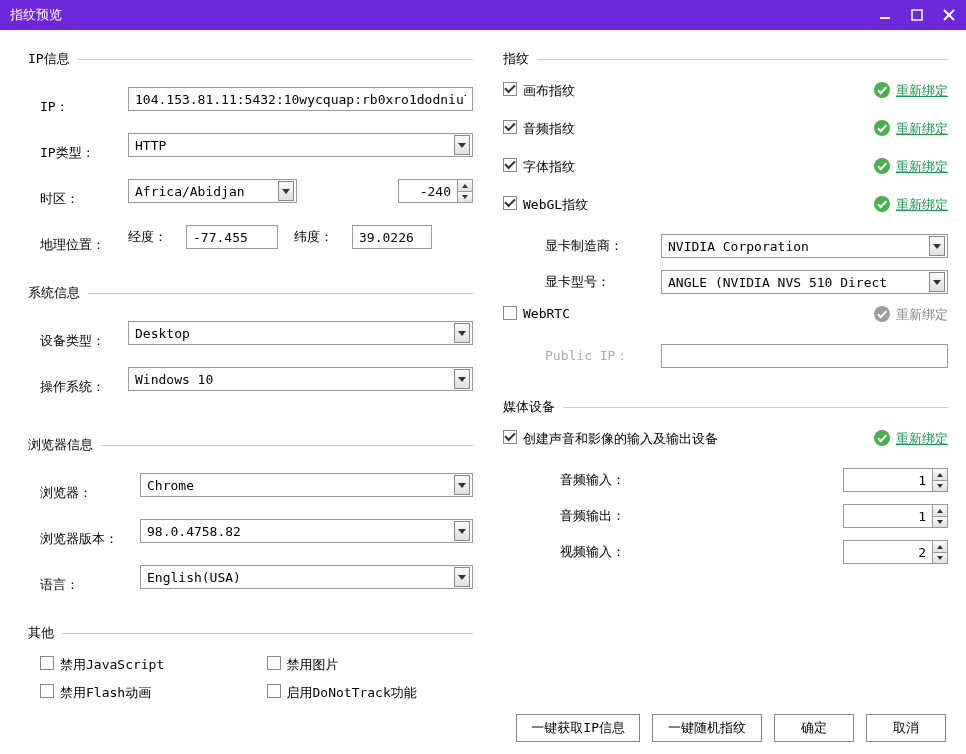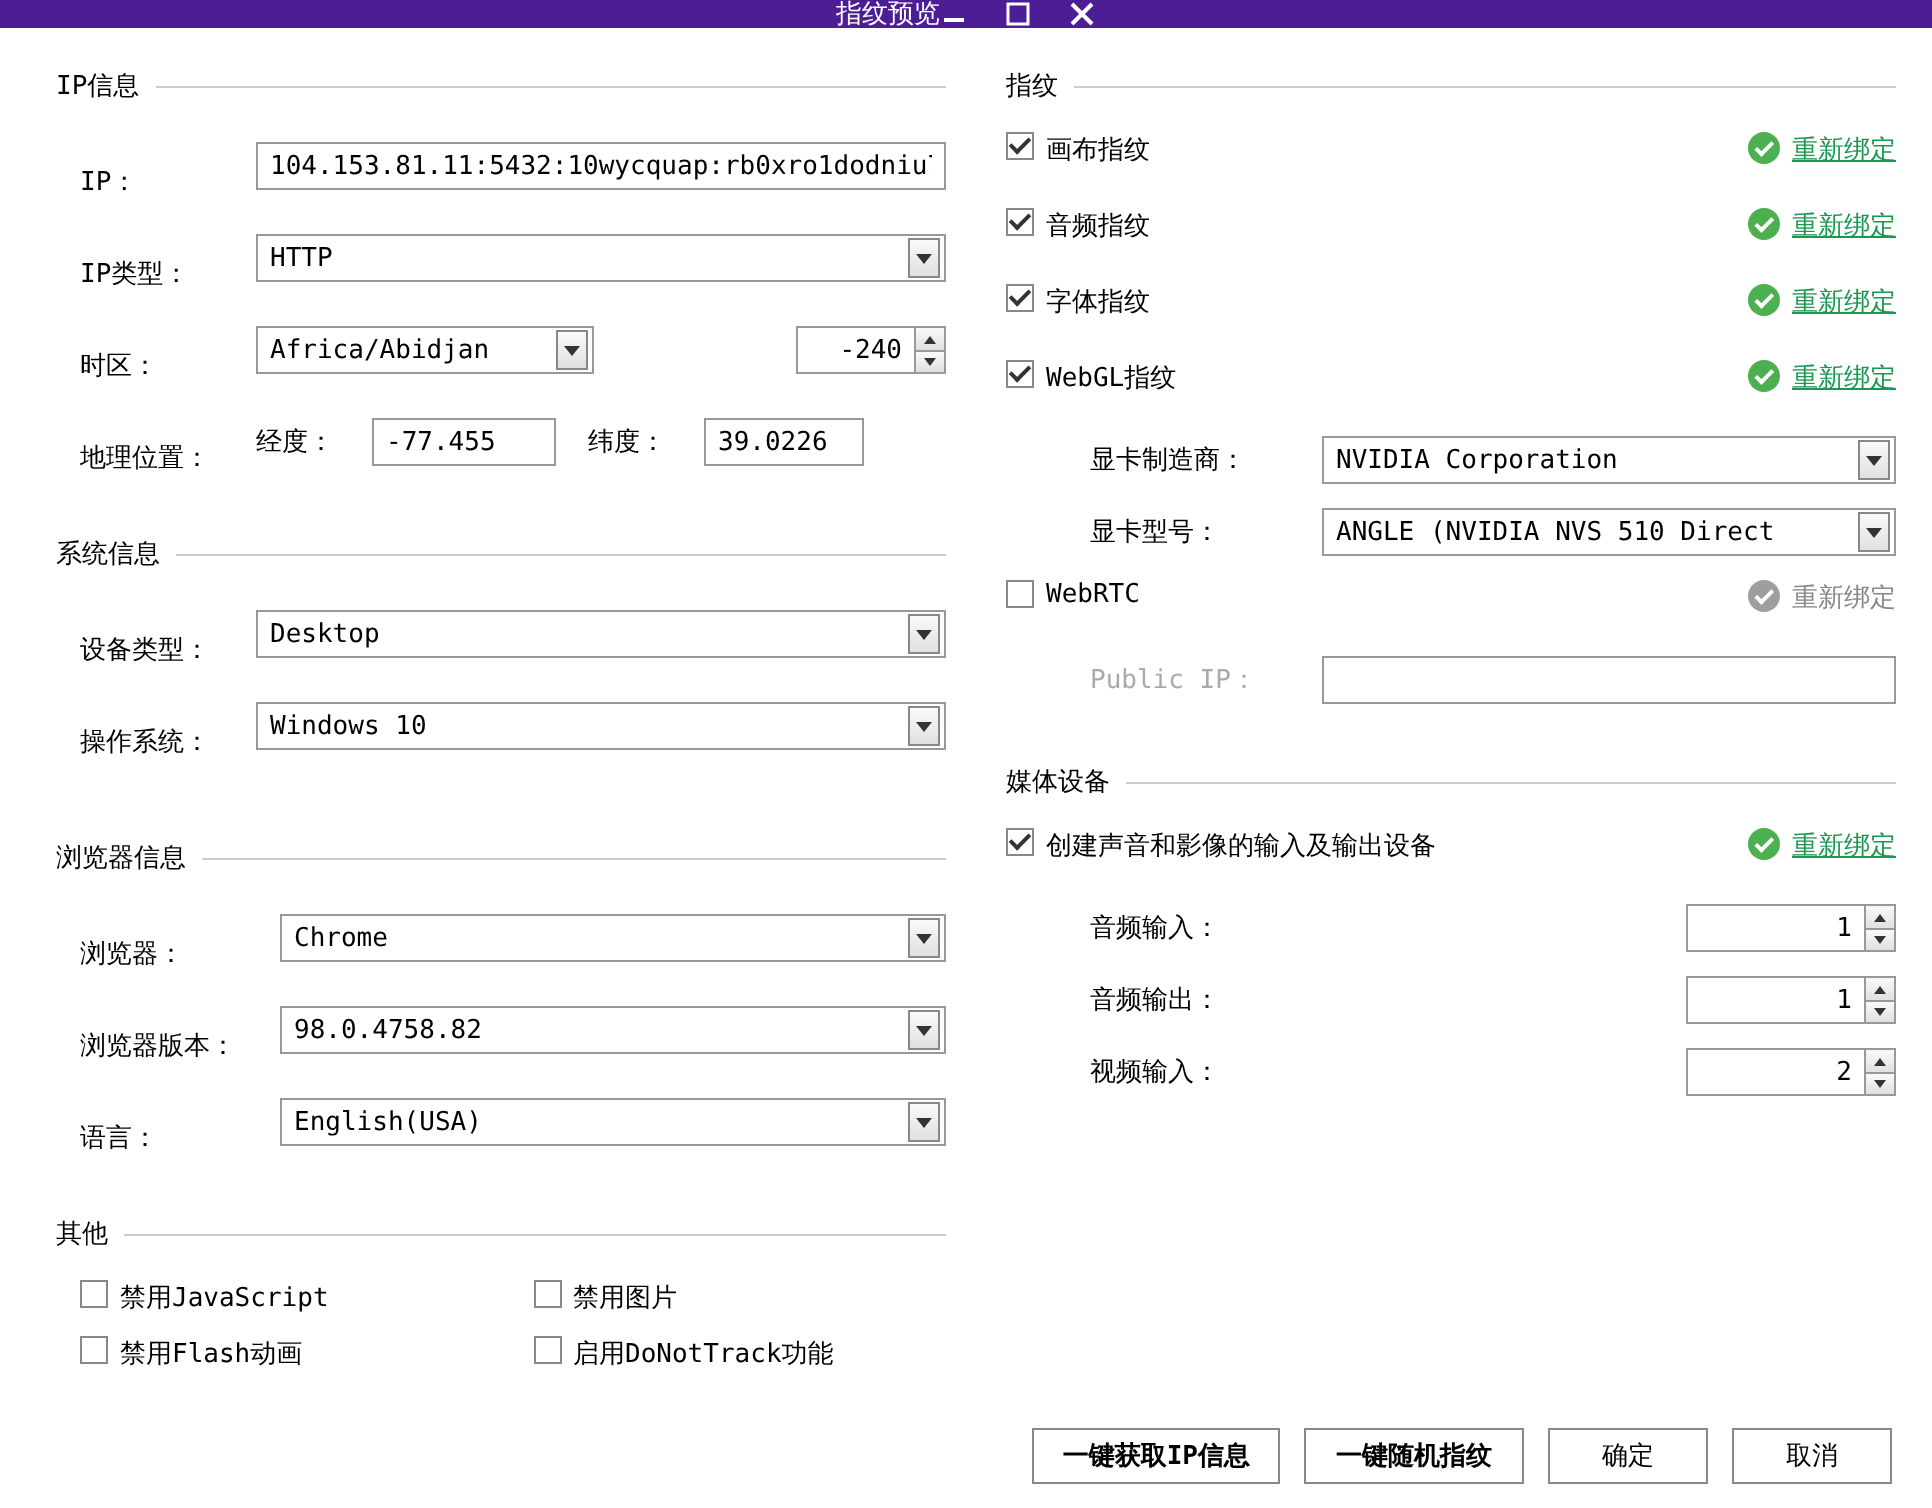--- a/index.html
+++ b/index.html
@@ -5,27 +5,27 @@
 * { box-sizing: border-box; margin: 0; padding: 0; }
 body {
   font-family: "SimSun", "宋体", monospace, sans-serif;
   font-size: 13px;
   background: #fff;
   width: 966px;
   height: 754px;
   overflow: hidden;
 }
 .titlebar {
-  background: #4c1d95;
-  height: 14px;
+  background: #6d28d9;
+  height: 30px;
   color: #fff;
   display: flex;
   align-items: center;
   padding: 0 10px;
-  justify-content: center;
+  justify-content: space-between;
 }
 .titlebar-right { display: flex; gap: 18px; }
 .win-icon { width: 14px; height: 14px; display: inline-flex; align-items: center; justify-content: center; cursor: pointer; }
 .content {
   padding: 20px 18px 10px 28px;
 }
 .columns { display: flex; gap: 30px; }
 .col { flex: 1; min-width: 0; }
 fieldset {
   border: none;
@@ -177,21 +177,21 @@
   padding-left: 42px;
 }
 .sub-label { width: 116px; flex-shrink: 0; }
 .sub-label-gray { color: #aaa; }
 .media-row {
   display: flex;
   align-items: center;
   margin-bottom: 12px;
   padding-left: 42px;
 }
-.media-label { width: 180px; flex-shrink: 0; }
+.media-label { width: 180px; flex-shrink: 0; margin-left: 15px; }
 .other-grid {
   display: grid;
   grid-template-columns: 1fr 1fr;
   gap: 10px 20px;
   padding-left: 12px;
 }
 .chk-item { display: flex; }
 .footer {
   position: absolute;
   bottom: 12px;
@@ -202,21 +202,21 @@
 .btn {
   min-width: 80px;
   height: 28px;
   border: 1px solid #888;
   background: #fff;
   padding: 0 14px;
   font-family: inherit;
   font-size: 13px;
   cursor: pointer;
 }
-.btn-wide { min-width: 110px; font-weight: bold; }
+.btn-wide { min-width: 110px; }
 .geo-row { display: flex; align-items: center; gap: 8px; }
 </style>
 </head>
 <body>
 
 <div class="titlebar">
   <span>指纹预览</span>
   <div class="titlebar-right">
     <span class="win-icon">
         <svg width="12" height="12">

